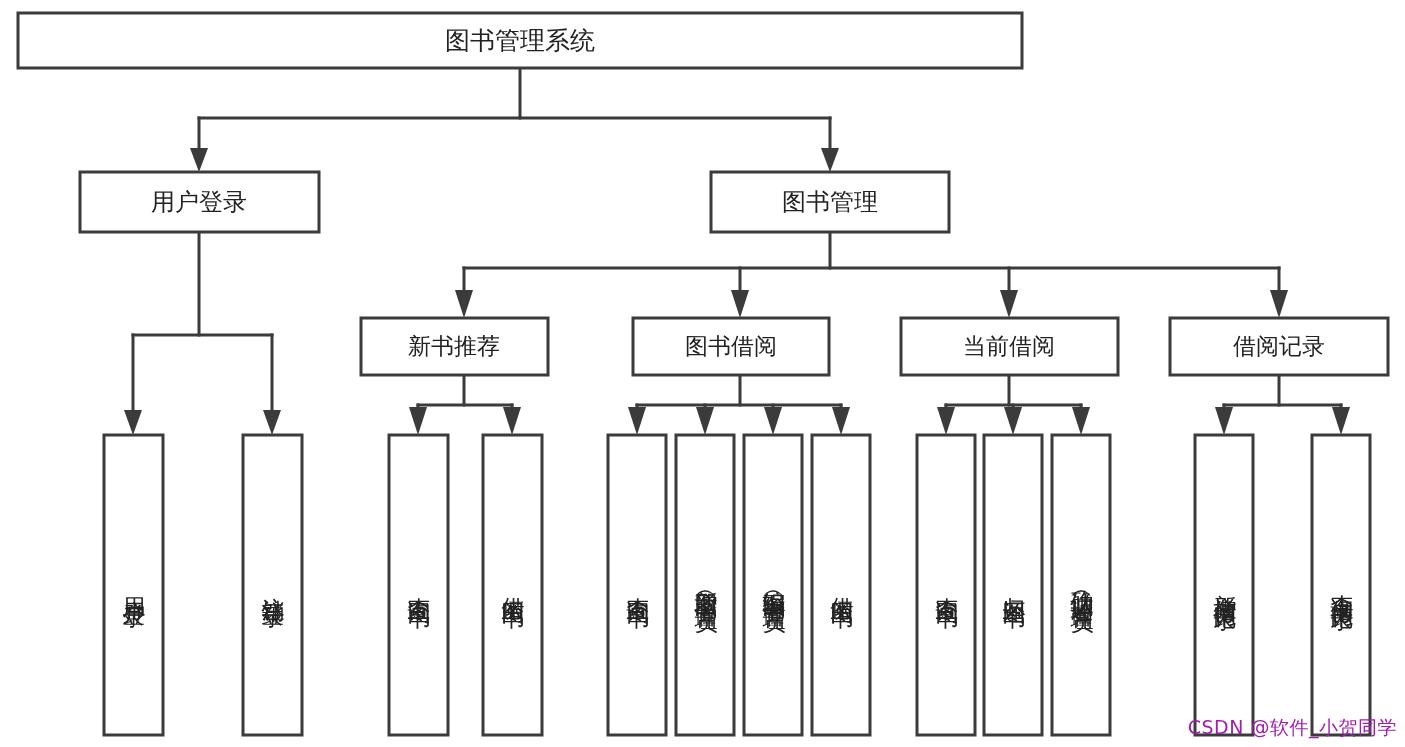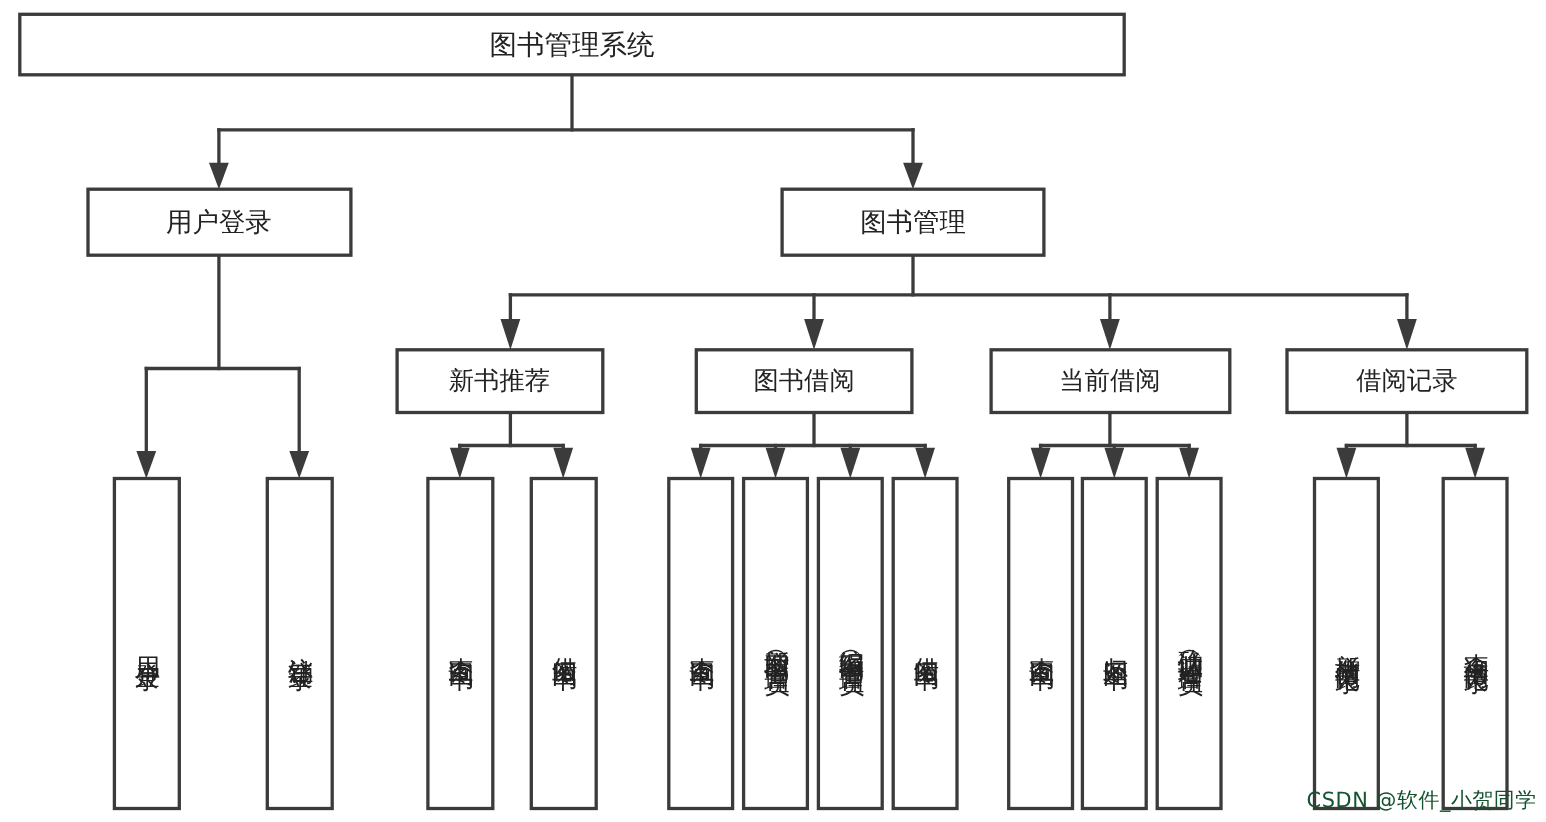--- a/index.html
+++ b/index.html
@@ -57,21 +57,21 @@
   .arrow-head {
     fill: #3b3b3b;
     stroke: none;
   }
   .watermark {
     position: absolute;
     right: 8px;
     bottom: 6px;
     font-family: "DejaVu Sans", "Liberation Sans", sans-serif;
     font-size: 19px;
-    color: #14532d;
+    color: #a21caf;
     white-space: nowrap;
     letter-spacing: 0.5px;
     text-align: right;
   }
 </style>
 </head>
 <body>
 
 <div id="diagram-root">
 

